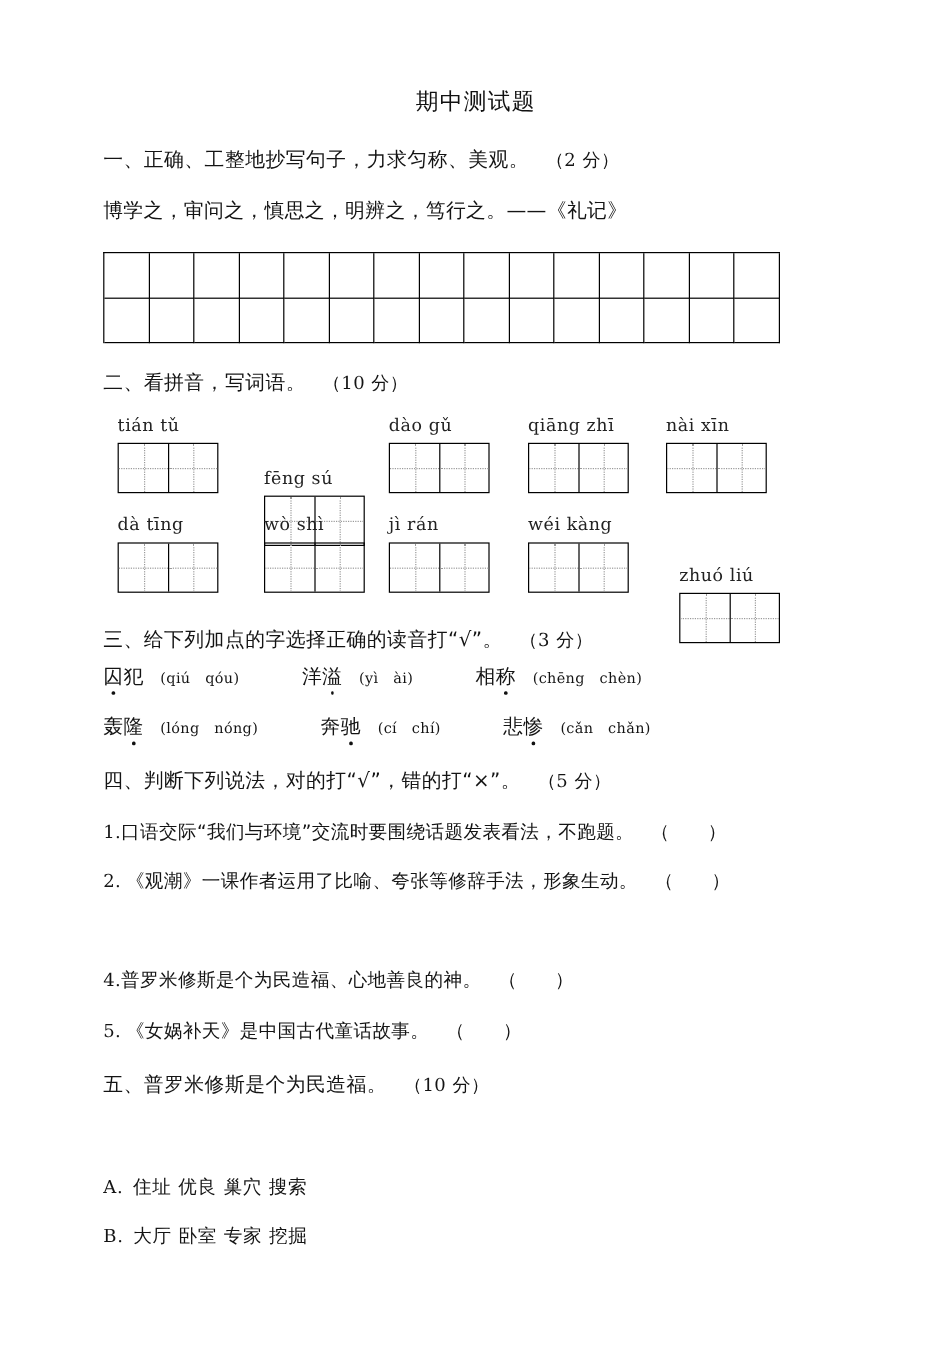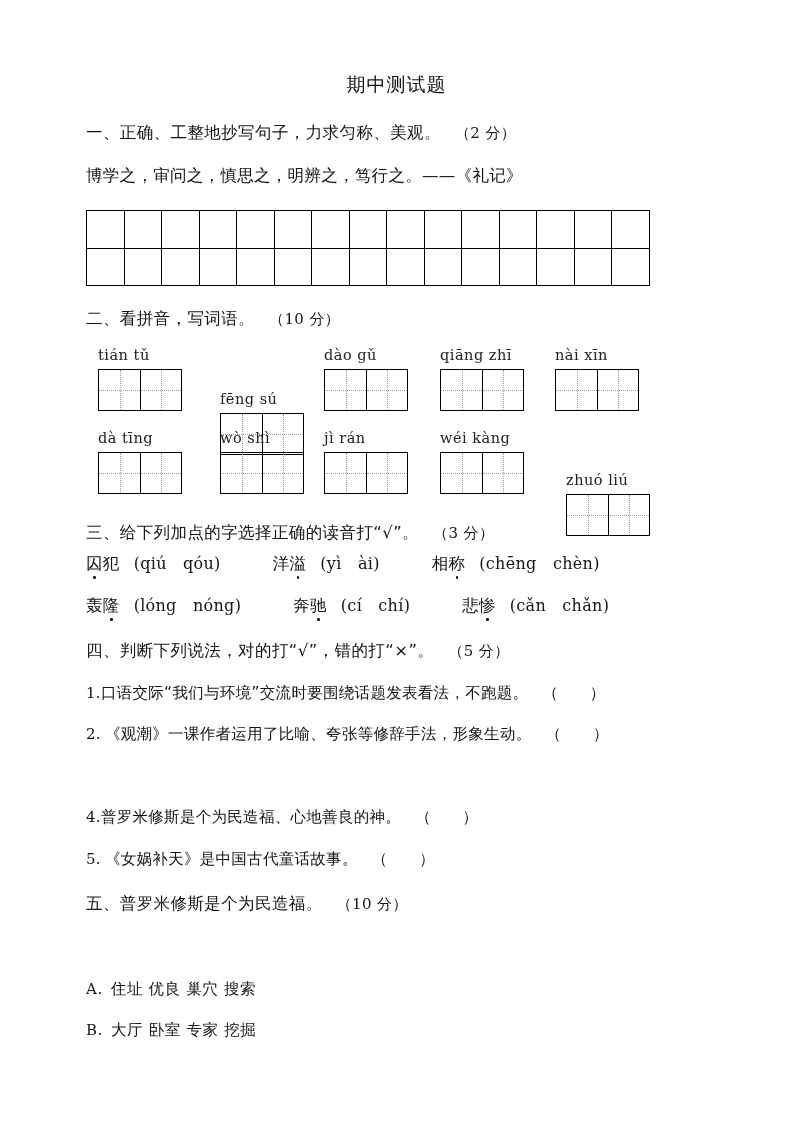--- a/index.html
+++ b/index.html
@@ -135,21 +135,21 @@
     left: 50%;
     bottom: -4px;
     width: 2.6px;
     height: 2.6px;
     margin-left: -1.3px;
     border-radius: 50%;
     background: #111;
   }
   .py-inline {
     font-family: "DejaVu Serif", "Liberation Serif", serif;
-    font-size: 16px;
+    font-size: 12px;
     letter-spacing: 0.3px;
   }
   .num {
     font-family: "DejaVu Serif", "Liberation Serif", serif;
     font-size: 15px;
   }
   .score {
     font-family: "DejaVu Serif", "Liberation Serif", serif;
     font-size: 15px;
   }

